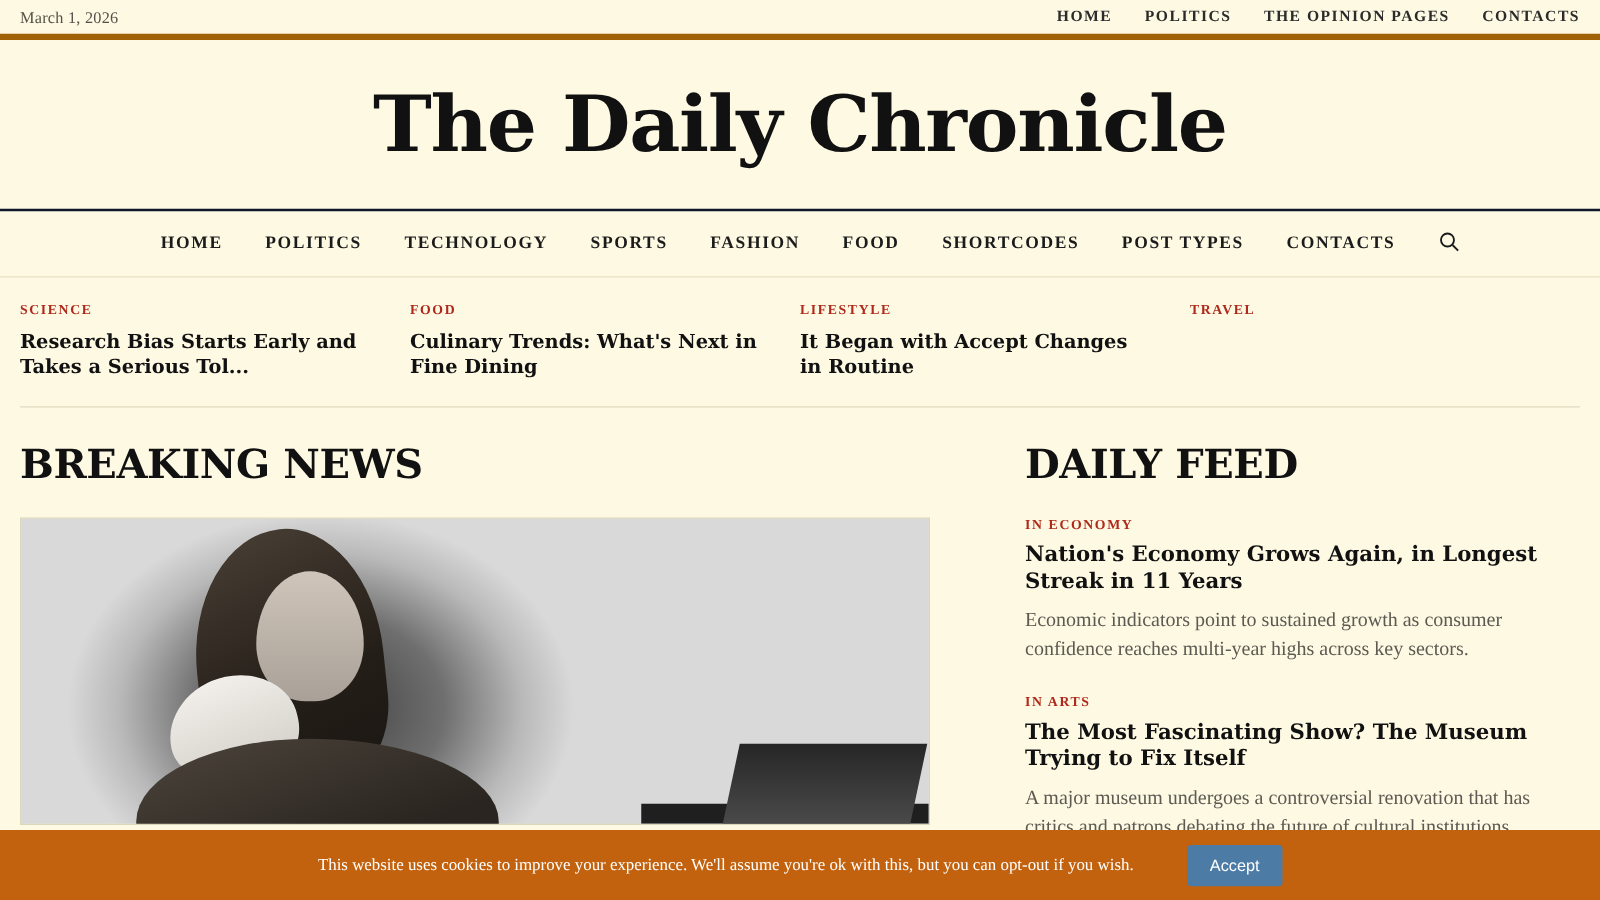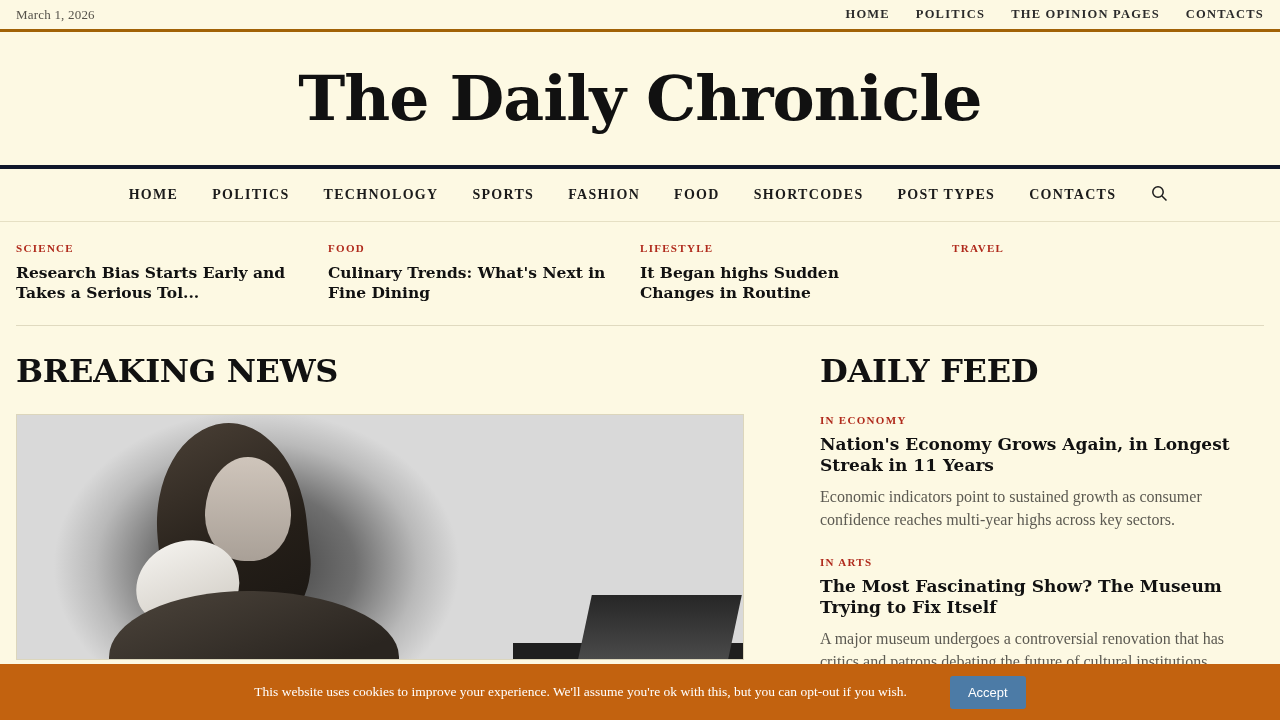--- a/index.html
+++ b/index.html
@@ -11,21 +11,21 @@
     font-family: "Liberation Sans", sans-serif;
   }
 
   
   .topbar {
     height: 32px;
     display: flex;
     align-items: center;
     justify-content: space-between;
     padding: 0 16px;
-    border-bottom: 3px solid #a16207;
+    border-bottom: 5px solid #a16207;
     background: #fdf9e3;
   }
   .topbar-date {
     font-family: "Liberation Serif", serif;
     font-size: 13px;
     color: #55524a;
     letter-spacing: .2px;
   }
   .topnav {
     display: flex;
@@ -40,21 +40,21 @@
     text-decoration: none;
     font-weight: 700;
   }
 
   
   .masthead {
     height: 137px;
     display: flex;
     align-items: center;
     justify-content: center;
-    border-bottom: 4px solid #0f172a;
+    border-bottom: 2px solid #0f172a;
   }
   .masthead-title {
     font-family: "DejaVu Serif", serif;
     font-weight: 700;
     font-size: 62px;
     letter-spacing: -1px;
     color: #111;
     line-height: 1;
     
     transform: scaleX(1.02);
@@ -282,21 +282,21 @@
   <div class="teaser">
     <div class="teaser-cat">SCIENCE</div>
     <div class="teaser-title">Research Bias Starts Early and Takes a Serious Tol...</div>
   </div>
   <div class="teaser">
     <div class="teaser-cat">FOOD</div>
     <div class="teaser-title">Culinary Trends: What's Next in Fine Dining</div>
   </div>
   <div class="teaser">
     <div class="teaser-cat">LIFESTYLE</div>
-    <div class="teaser-title">It Began highs Sudden Changes in Routine</div>
+    <div class="teaser-title">It Began with Accept Changes in Routine</div>
   </div>
   <div class="teaser">
     <div class="teaser-cat">TRAVEL</div>
   </div>
 </section>
 <div class="divider"></div>
 
 <main class="content">
 
   <section>

